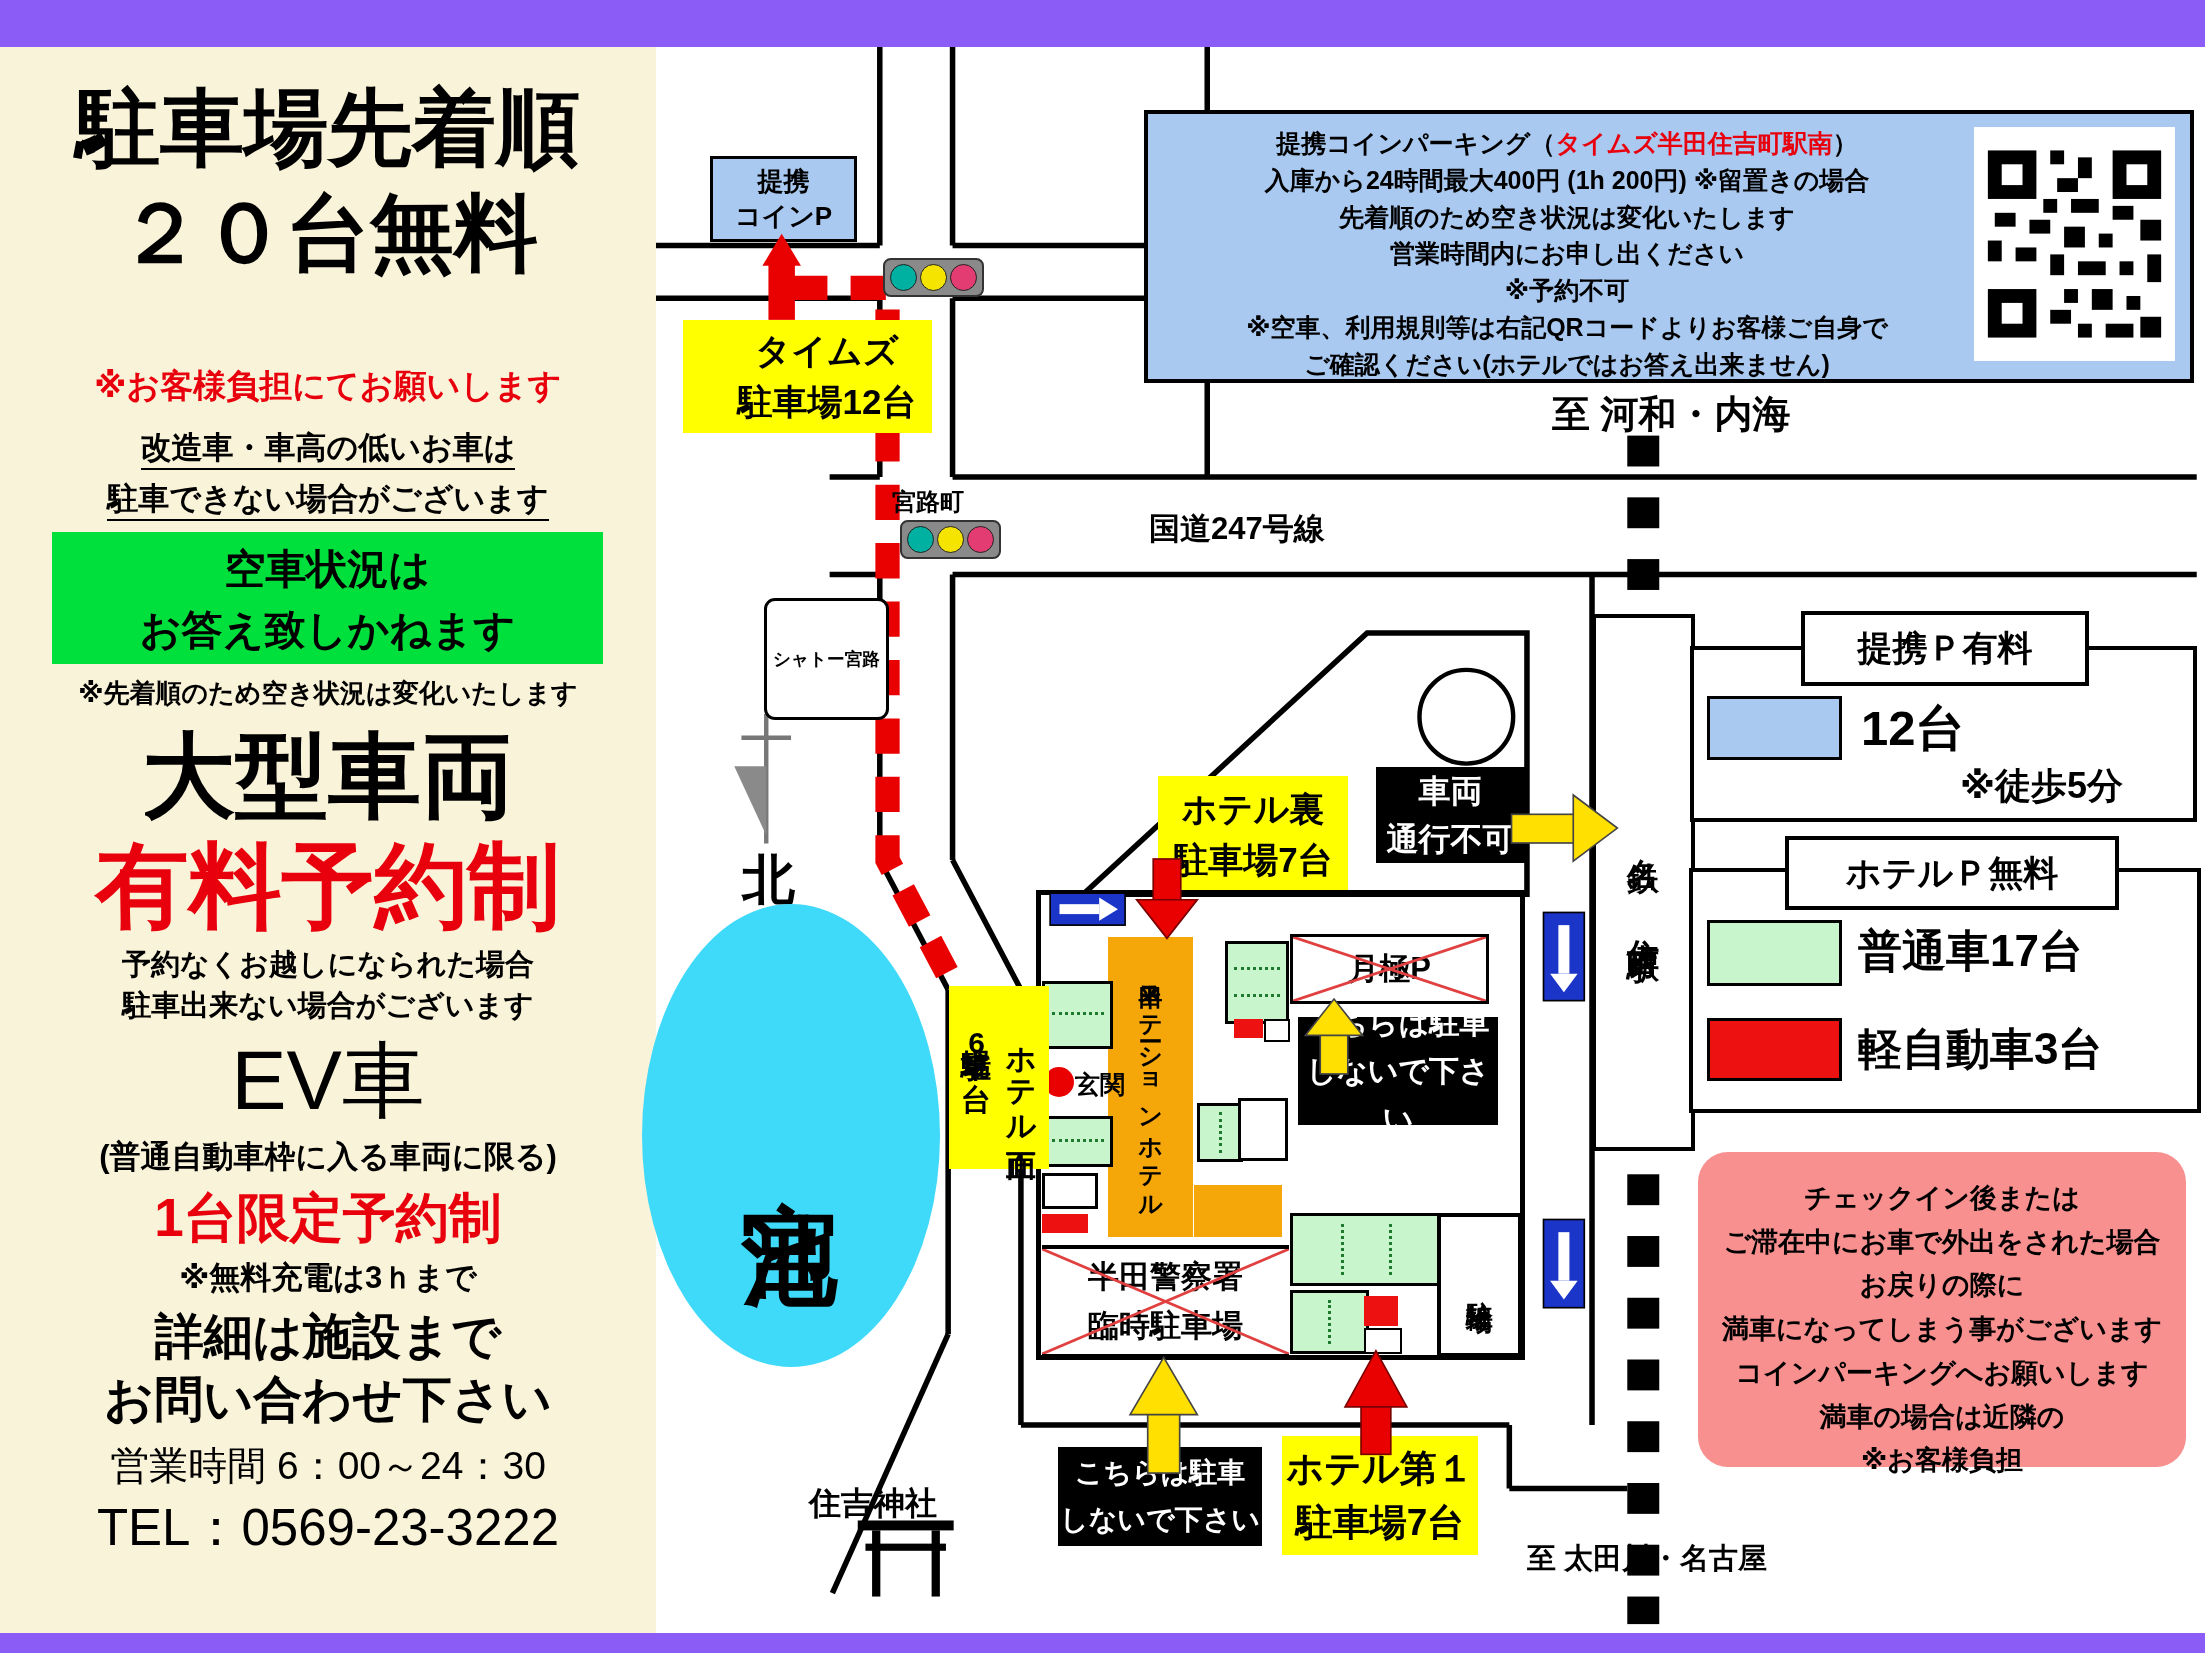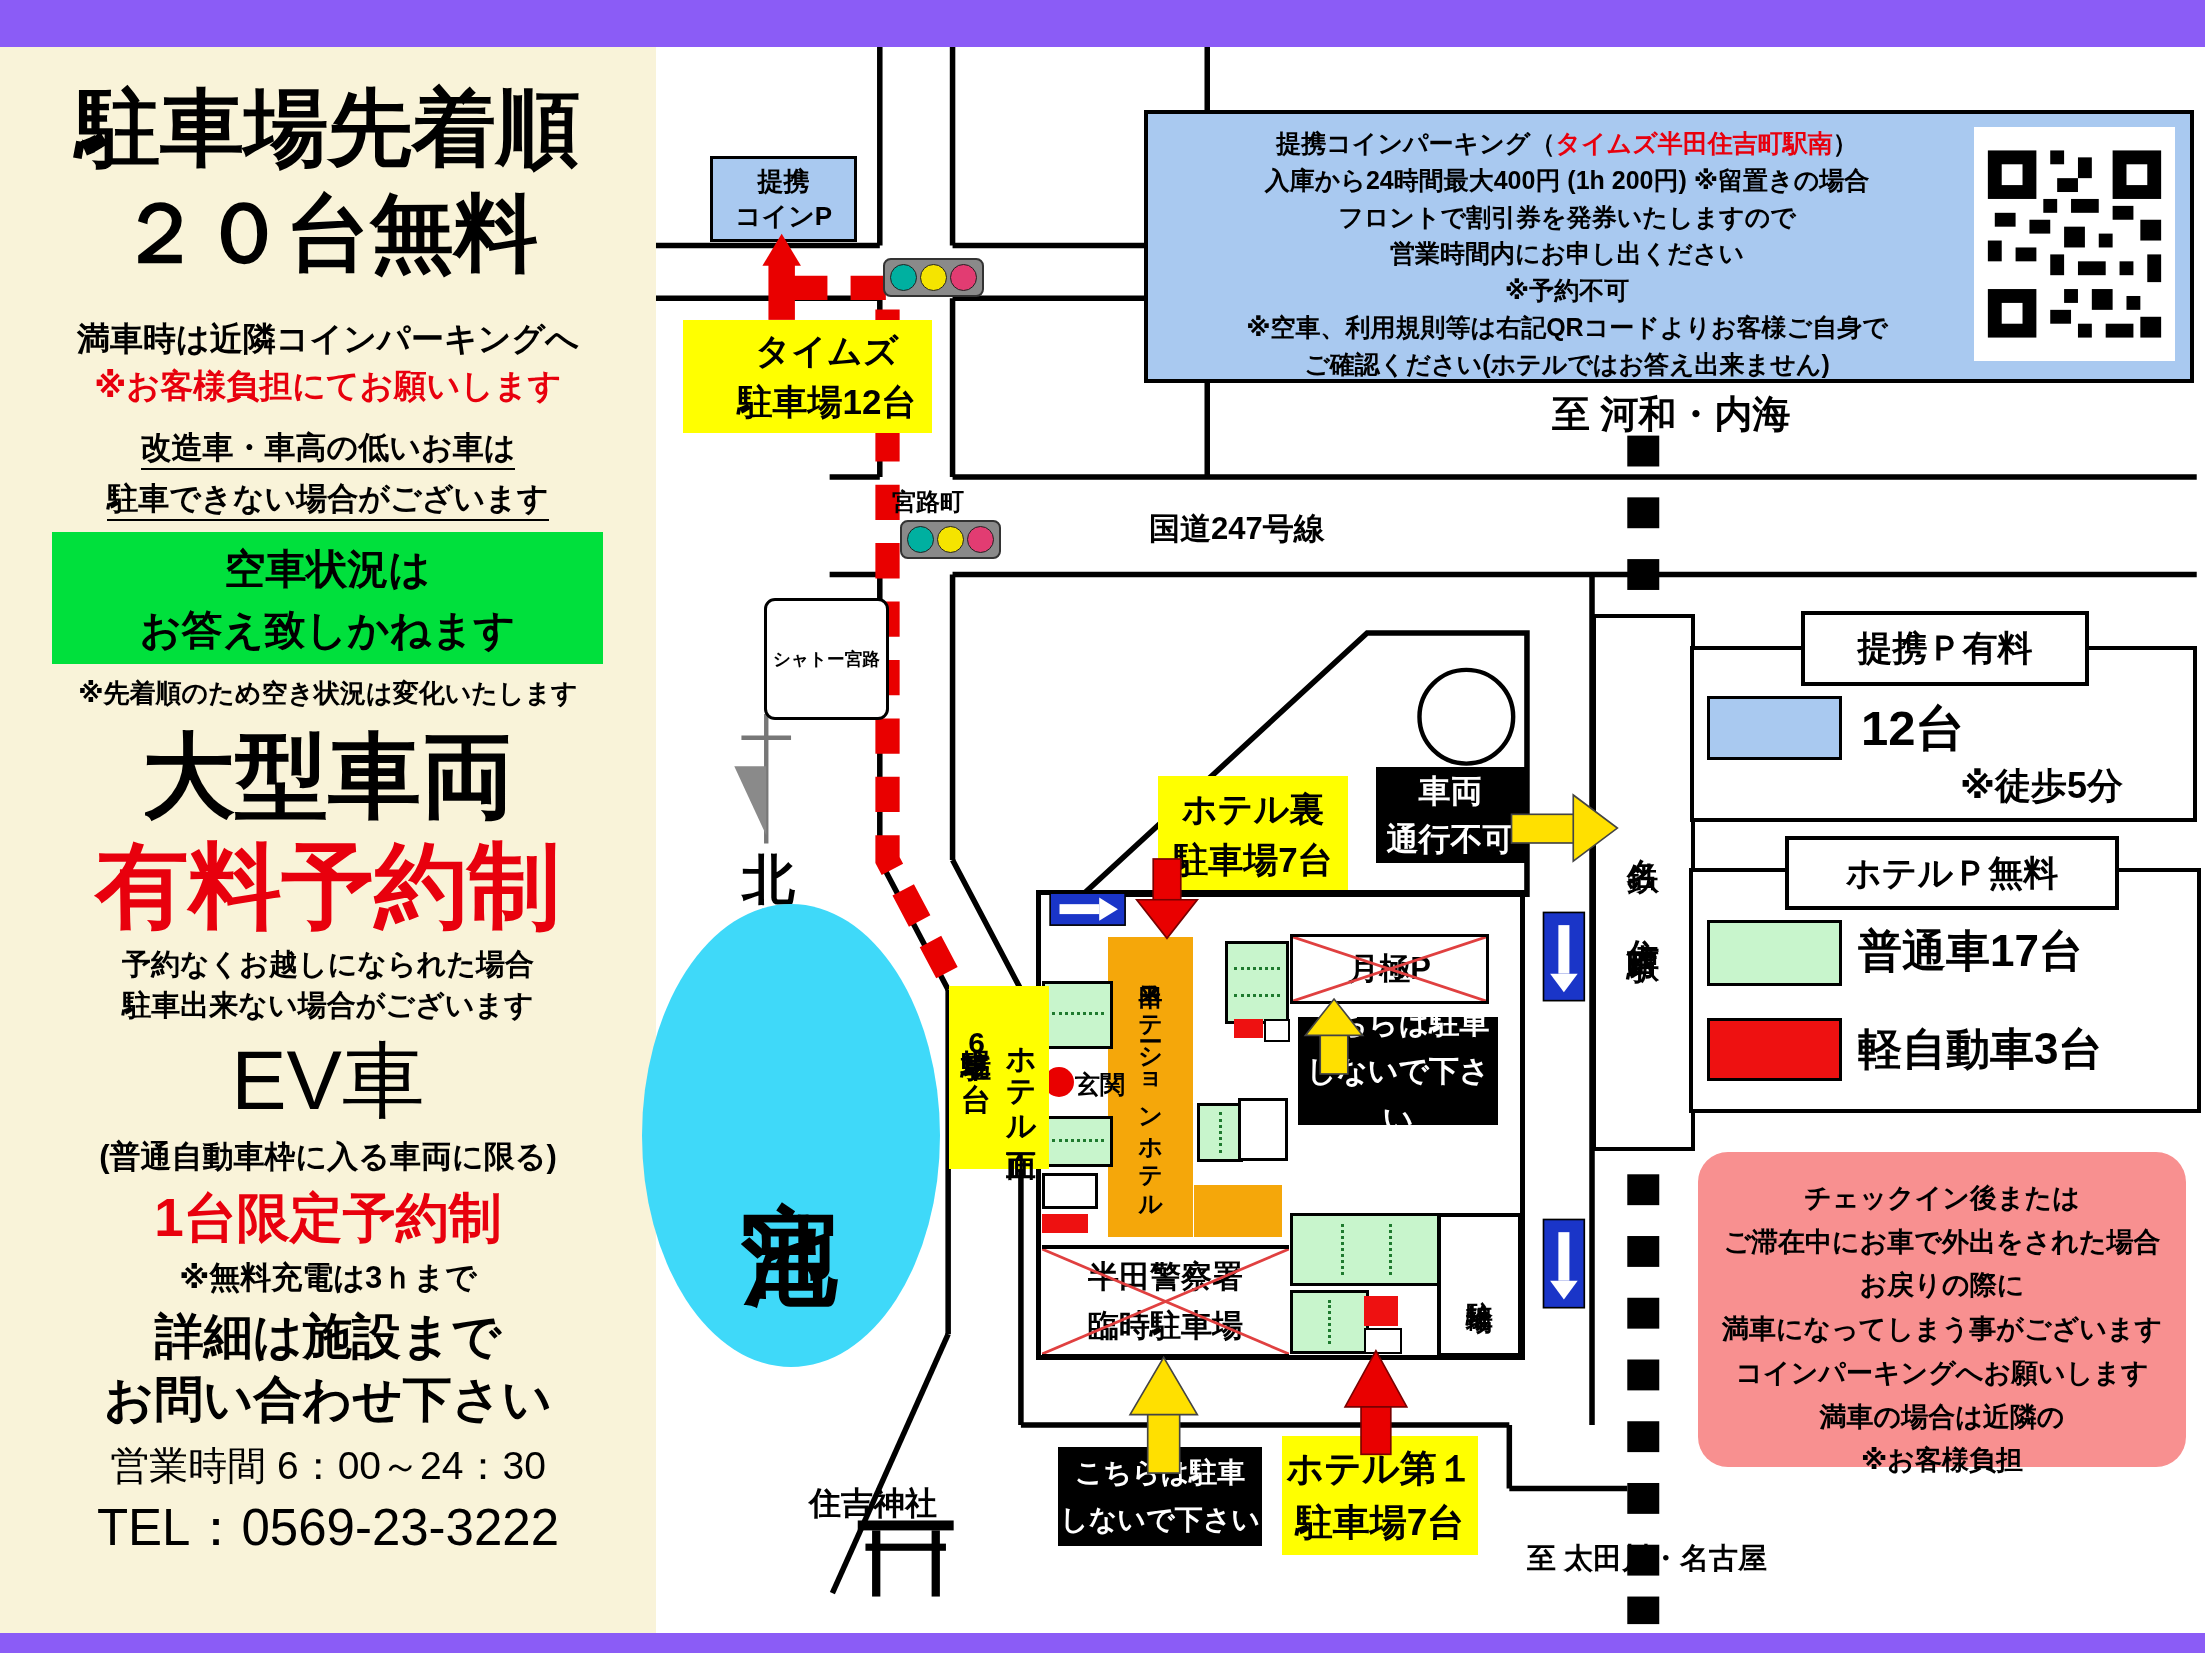--- a/index.html
+++ b/index.html
@@ -29,21 +29,20 @@
   .xline{position:absolute;inset:0;width:100%;height:100%;pointer-events:none;}
 </style>
 </head>
 <body>
 
 <div id="stage">
 
   <div id="sidebar" class="abs">
     <div class="side-line b" style="top:25px;font-size:84px;">駐車場先着順</div>
     <div class="side-line b" style="top:130px;font-size:84px;">２０台無料</div>
-    <div class="side-line b" style="top:270px;font-size:33px;">満車時は近隣コインパーキングへ</div>
     <div class="side-line b red" style="top:317px;font-size:33px;">※お客様負担にてお願いします</div>
     <div class="side-line b" style="top:380px;font-size:31px;"><span class="ul">改造車・車高の低いお車は</span></div>
     <div class="side-line b" style="top:431px;font-size:31px;"><span class="ul">駐車できない場合がございます</span></div>
     <div class="abs" style="left:52px;top:485px;width:551px;height:132px;background:#00e03c;">
       <div class="c b" style="font-size:41px;margin-top:10px;">空車状況は</div>
       <div class="c b" style="font-size:41px;margin-top:5.5px;">お答え致しかねます</div>
     </div>
     <div class="side-line b" style="top:667px;font-size:93px;">大型車両</div>
     <div class="side-line b" style="top:629px;font-size:26px;">※先着順のため空き状況は変化いたします</div>
     <div class="side-line b red" style="top:777px;font-size:93px;">有料予約制</div>
@@ -137,21 +136,21 @@
   <div class="tl" style="left:900px;top:520px;width:90px;height:35px;">
     <span class="lamp" style="background:#00b0a0;"></span>
     <span class="lamp" style="background:#f5e400;"></span>
     <span class="lamp" style="background:#e23c72;"></span>
   </div>
 
   <div class="abs" style="left:1144px;top:110px;width:1042px;height:265px;background:#a9c9f0;border:4.4px solid #000;">
     <div class="abs c b" style="left:11px;top:11px;width:816px;font-size:25px;line-height:1.47;">
       <div><span>提携コインパーキング（</span><span class="red">タイムズ半田住吉町駅南</span><span>）</span></div>
       <div>入庫から24時間最大400円 (1h 200円) ※留置きの場合</div>
-      <div>フロントで割引券を発券いたしますので</div>
+      <div>先着順のため空き状況は変化いたします</div>
       <div>営業時間内にお申し出ください</div>
       <div>※予約不可</div>
       <div>※空車、利用規則等は右記QRコードよりお客様ご自身で</div>
       <div>ご確認ください(ホテルではお答え出来ません)</div>
     </div>
     <div class="abs" style="right:15.4px;top:13.2px;width:201px;height:234px;background:#fff;">
       <svg width="201" height="234" viewBox="0 0 29 33">
         <g fill="#000">
           <rect x="2" y="3" width="7" height="7"></rect>
             <rect x="20" y="3" width="7" height="7"></rect>

